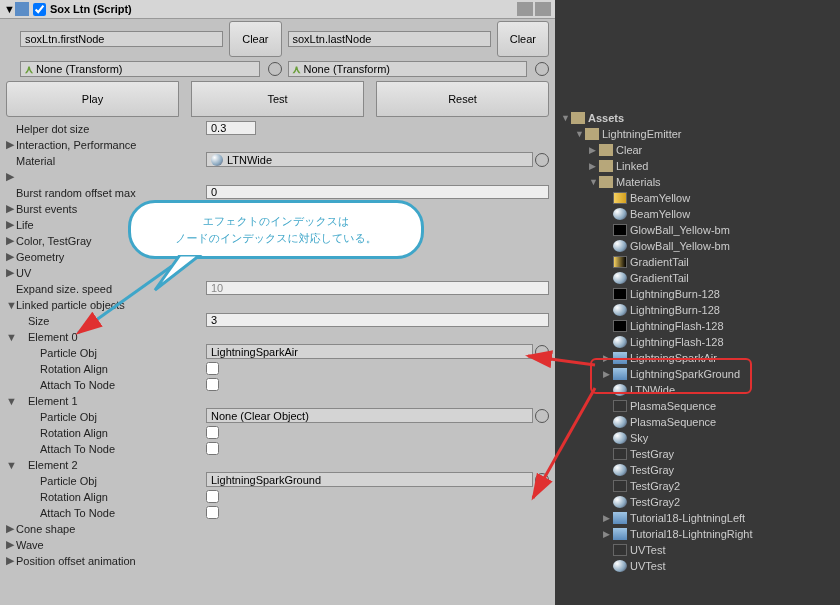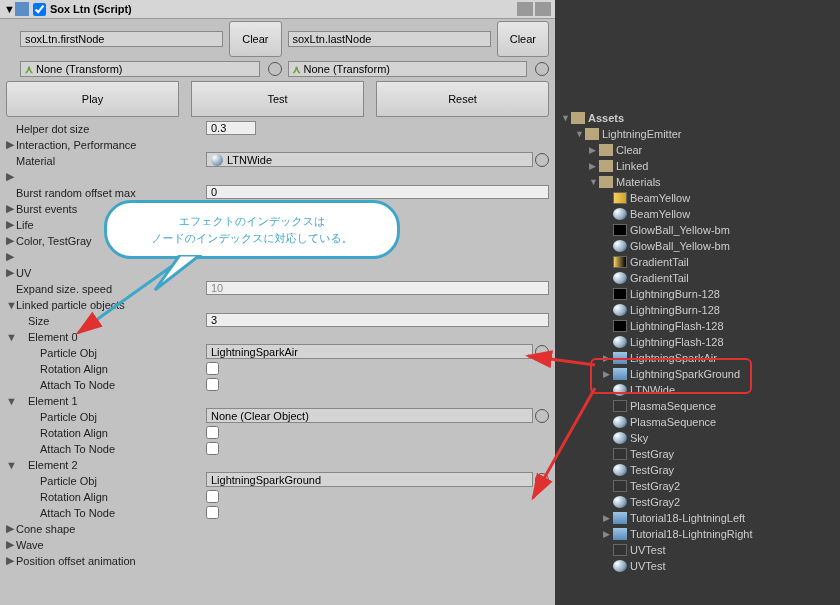--- a/index.html
+++ b/index.html
@@ -120,20 +120,21 @@
     <div class="prop-row">
         <span class="arrow">▶</span>
         <span class="label">Life</span>
       </div>
     <div class="prop-row">
         <span class="arrow">▶</span>
         <span class="label">Color, TestGray</span>
       </div>
     <div class="prop-row">
         <span class="arrow">▶</span>
+        <span class="label">Geometry</span>
       </div>
     <div class="prop-row">
         <span class="arrow">▶</span>
         <span class="label">UV</span>
       </div>
     <div class="prop-row disabled">
         <span class="arrow"></span>
         <span class="label">Expand size. speed</span>
         <input class="full-field disabled" value="10" style="">
       </div>
@@ -391,19 +392,19 @@
   <defs>
       <marker id="ah" markerWidth="10" markerHeight="10" refX="8" refY="3" orient="auto">
         <polygon points="0,0 9,3 0,6" fill="#e03030"></polygon>
       </marker>
     </defs>
   <line x1="595" y1="365" x2="528" y2="356" stroke="#e03030" stroke-width="3" marker-end="url(#ah)"></line>
   <line x1="595" y1="388" x2="533" y2="498" stroke="#e03030" stroke-width="3" marker-end="url(#ah)"></line>
   <line x1="172" y1="266" x2="78" y2="333" stroke="#3fa6c9" stroke-width="3" marker-end="url(#ah)"></line>
 </svg>
 
-<div class="callout" style="left:104px; top:200px; width:296px;border-radius:27px;">
+<div class="callout" style="left:128px; top:200px; width:296px;border-radius:27px;">
   <div>エフェクトのインデックスは</div>
   <div>ノードのインデックスに対応している。</div>
 </div>
 <svg class="callout-tail" style="left:150px; top:255px;" width="60" height="40">
   <polygon points="30,0 50,0 5,35" fill="#fff" stroke="#3fa6c9" stroke-width="3"></polygon>
 </svg>
 
 </body></html>

